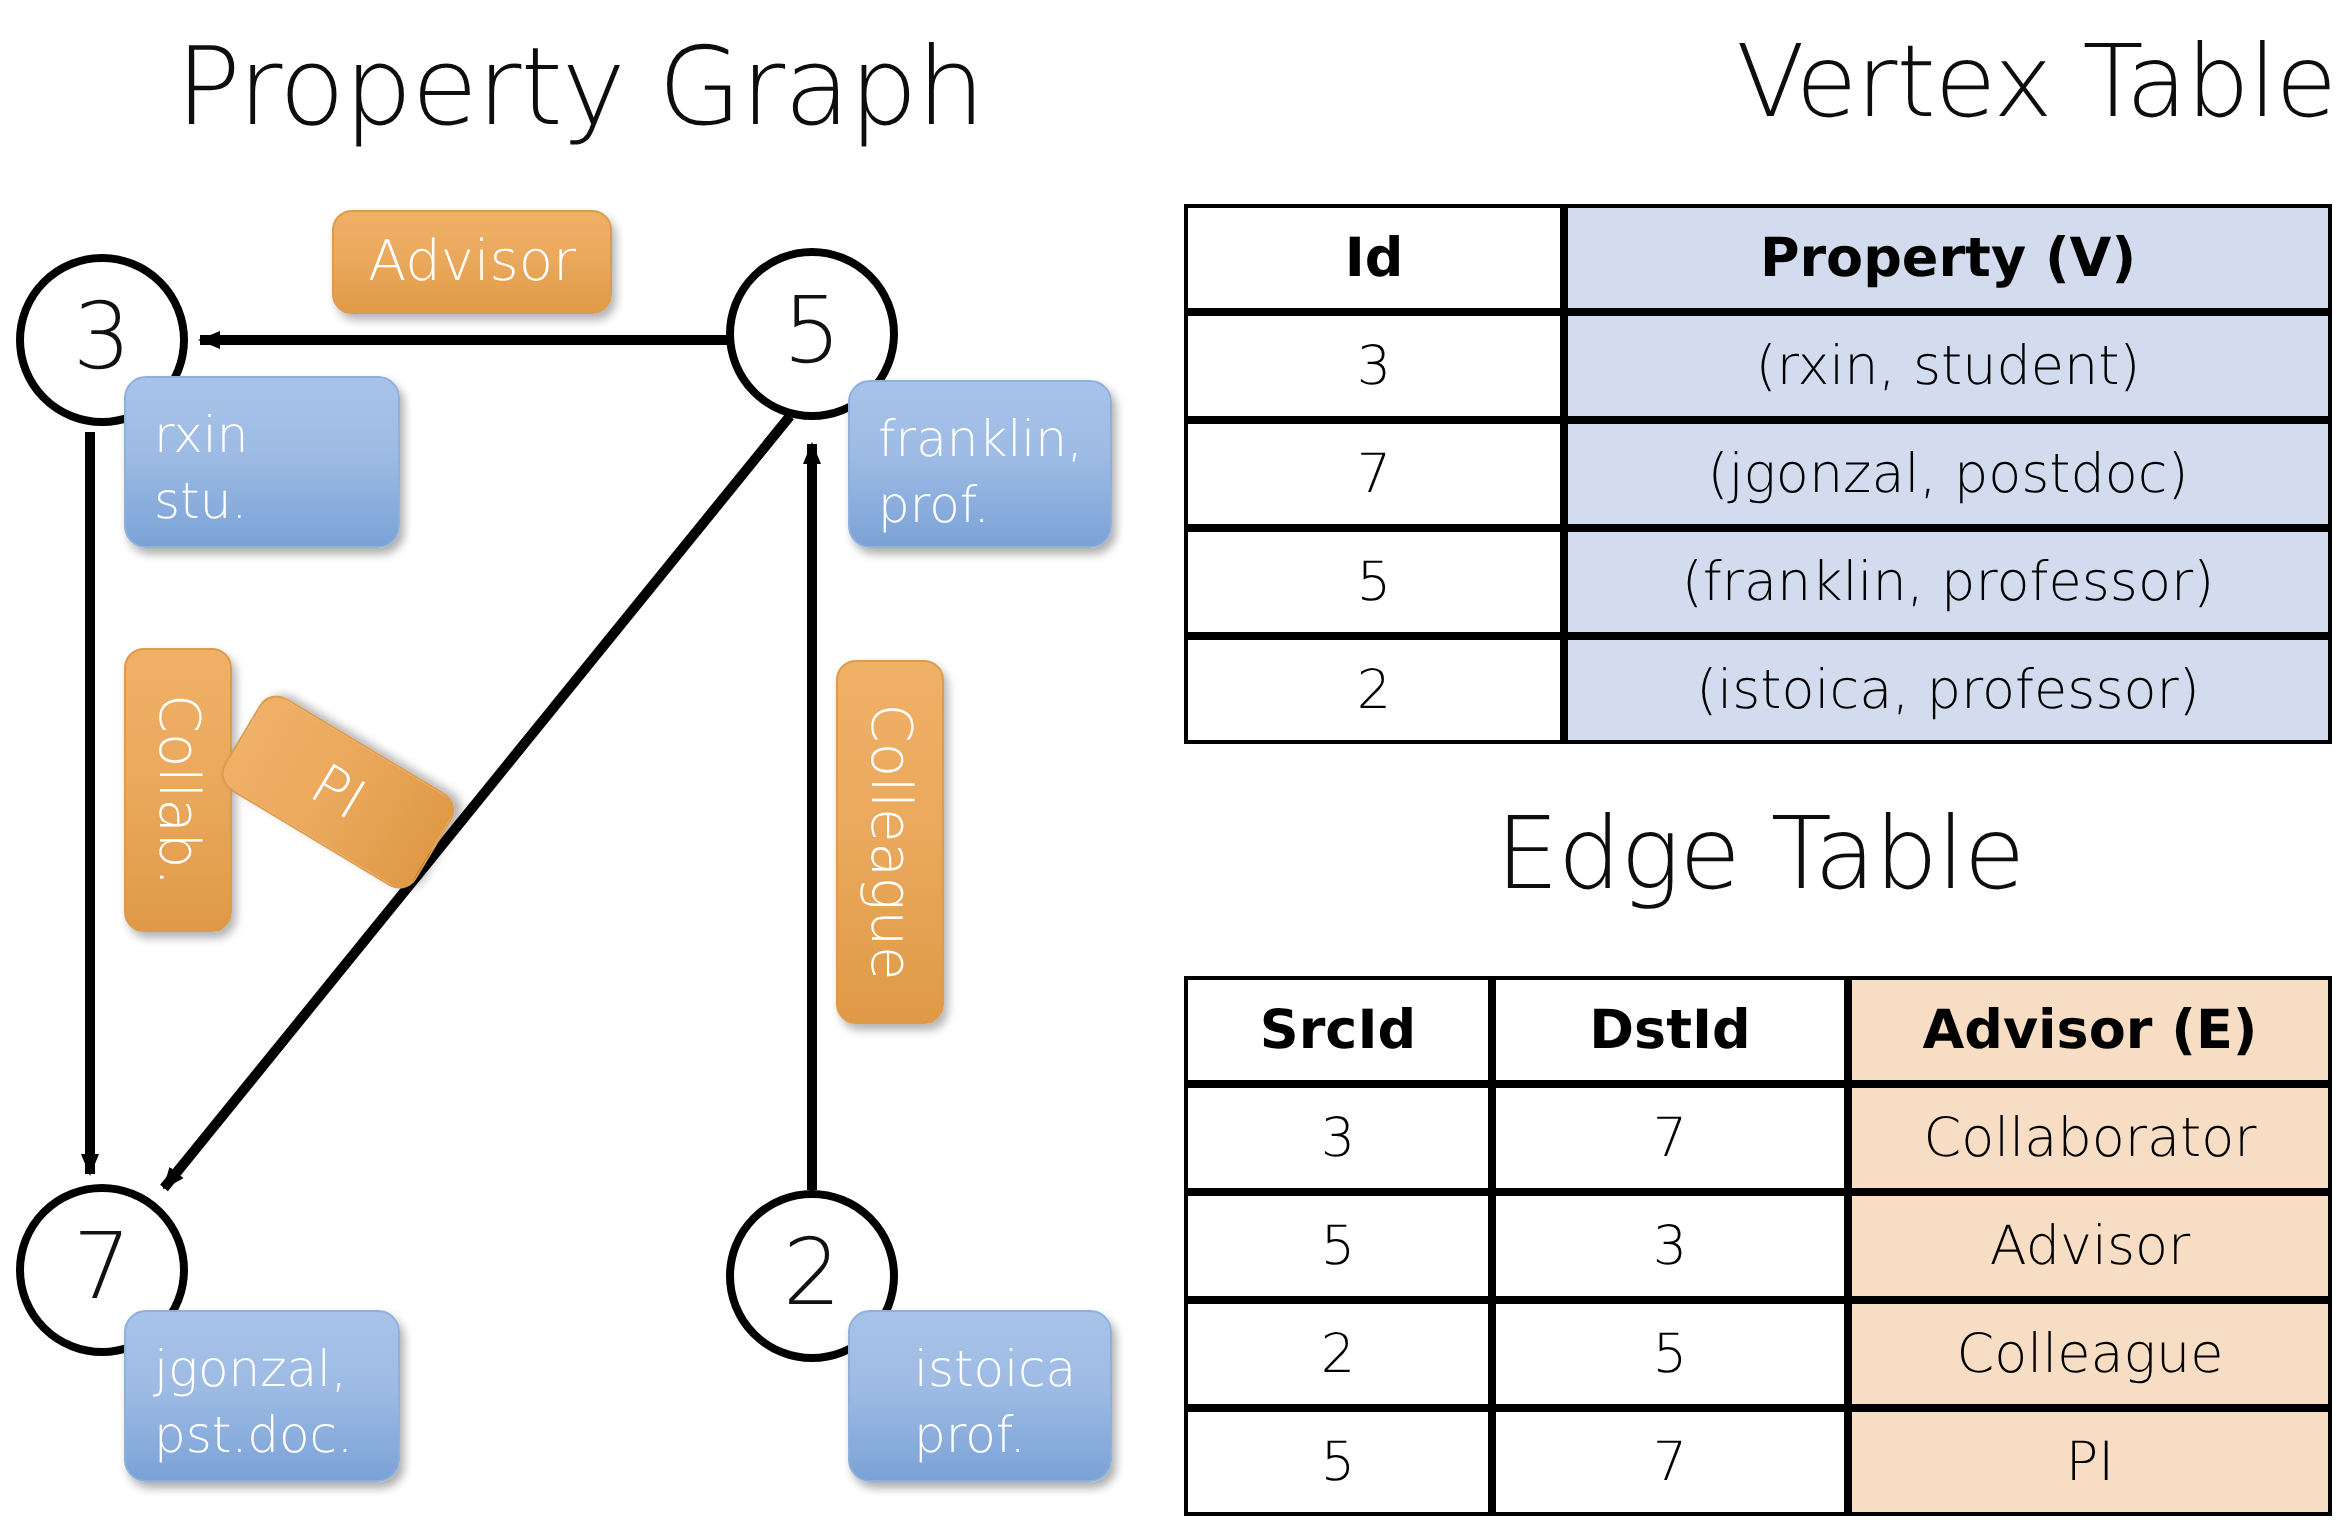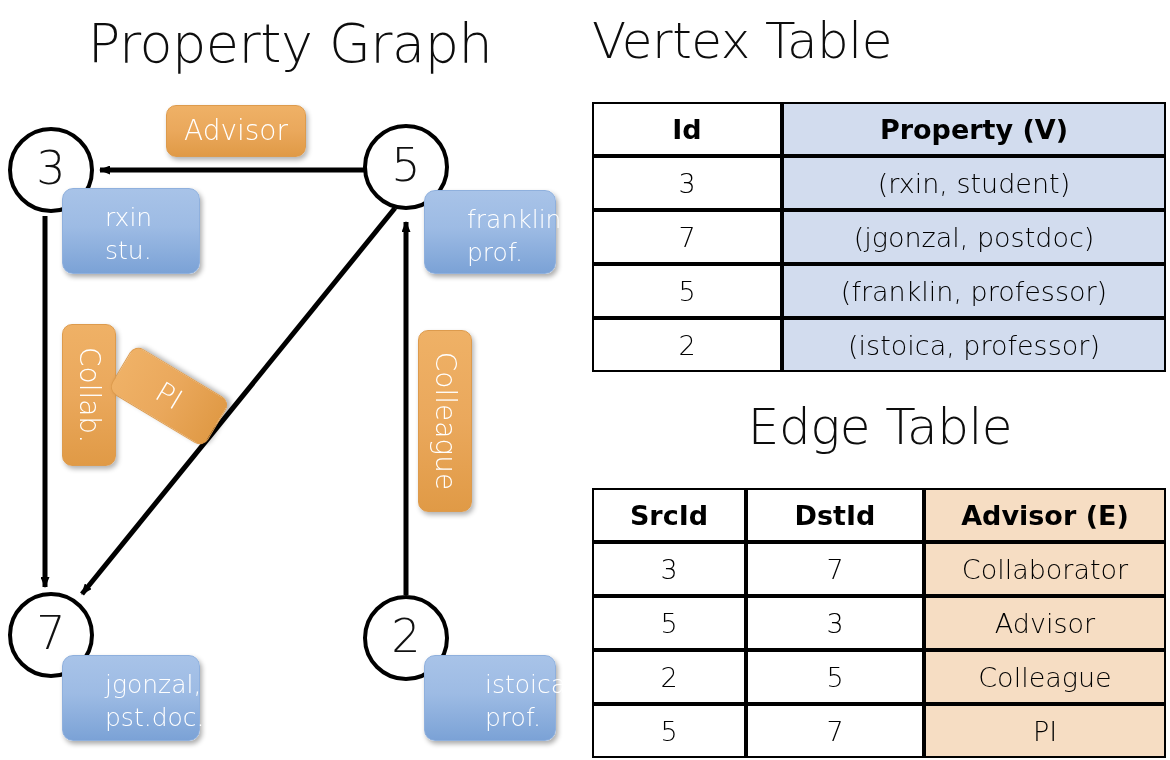--- a/index.html
+++ b/index.html
@@ -30,21 +30,21 @@
   }
   #title-property-graph {
     left: 0; top: 12px;
     width: 580px;
     text-align: center;
     font-size: 54px;
   }
   #title-vertex-table {
     left: 592px; top: 12px;
     width: 576px;
-    text-align: left;
+    text-align: right;
     font-size: 50px;
   }
   #title-edge-table {
     left: 592px; top: 398px;
     width: 576px;
     text-align: center;
     font-size: 50px;
   }
 
   
@@ -92,21 +92,21 @@
     box-shadow: 2px 3px 5px rgba(0,0,0,0.33);
     color: #ffffff;
     font-family: "DejaVu Sans", sans-serif;
     font-weight: 300;
     font-size: 25px;
     line-height: 1.32;
     padding: 12px 0 0 14px;
     box-sizing: border-box;
     z-index: 4;
   }
-  .prop-box span { display: block; margin-left: 28px; }
+  .prop-box span { display: block; }
 
   
   .edge-label {
     position: absolute;
     border-radius: 10px;
     background: linear-gradient(to bottom, #efb166 0%, #eaa85c 50%, #e09a46 100%);
     border: 1px solid #dd9b4d;
     box-shadow: 2px 3px 5px rgba(0,0,0,0.3);
     color: #ffffff;
     font-family: "DejaVu Sans", sans-serif;

